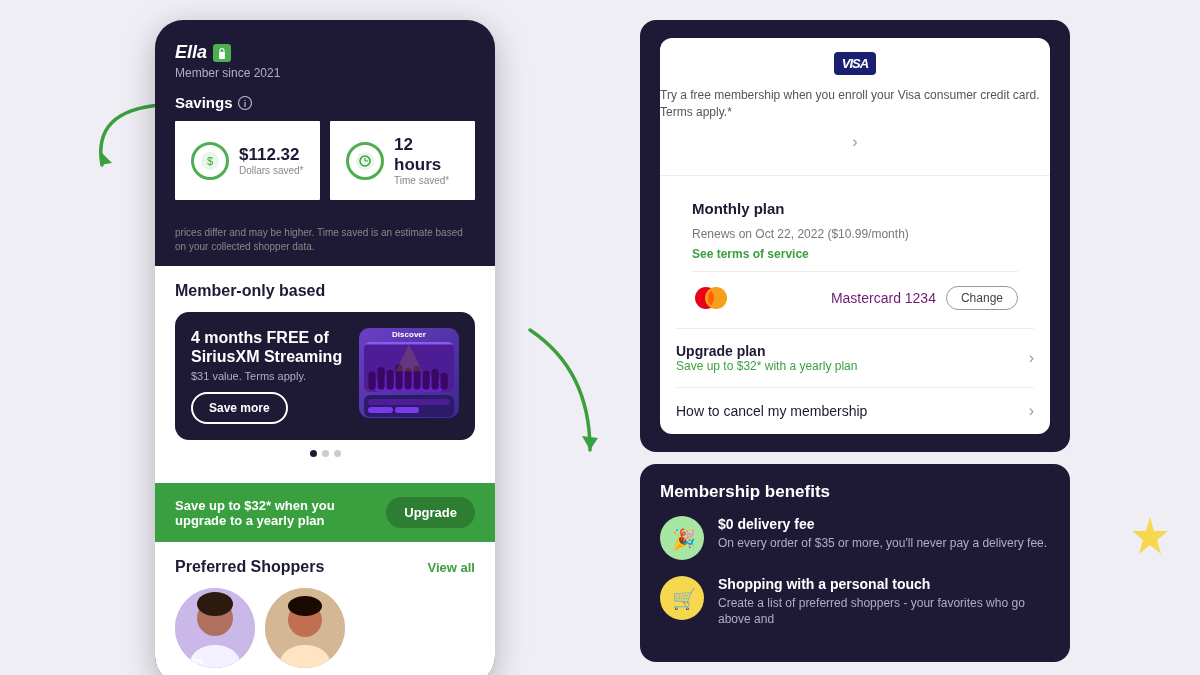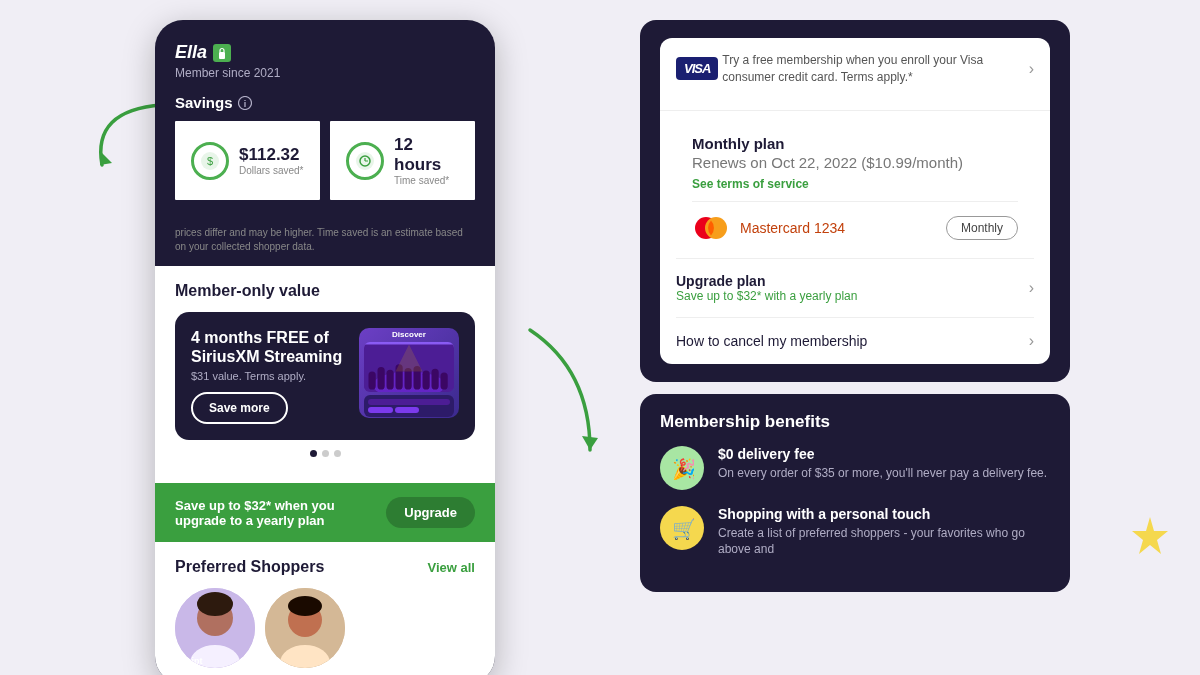--- a/index.html
+++ b/index.html
@@ -298,22 +298,23 @@
     .panel-card {
       background: white;
       border-radius: 12px;
       overflow: hidden;
     }
 
     
     .visa-row {
       display: flex;
       align-items: center;
-      padding: 14px 16px;
-      gap: 4px;
+      padding: 14px 0;
+      gap: 12px;
+      flex-direction: column;
     }
 
     .visa-logo {
       background: #1a1f71;
       color: white;
       font-size: 13px;
       font-weight: 900;
       font-style: italic;
       padding: 4px 8px;
       border-radius: 4px;
@@ -338,23 +339,23 @@
       padding: 14px 32px;
     }
 
     .plan-title {
       font-size: 15px;
       font-weight: 800;
       color: #1e1a36;
     }
 
     .plan-renew {
-      font-size: 15px;
+      font-size: 12px;
       color: #777;
-      margin-top: 2px;
+      margin-top: 10px;
     }
 
     .plan-terms {
       color: #3a9f3f;
       font-size: 12px;
       font-weight: 600;
       margin-top: 6px;
       display: block;
     }
 
@@ -372,23 +373,24 @@
     }
 
     .mastercard-icon {
       display: flex;
       align-items: center;
       gap: -4px;
     }
 
     .card-name {
       font-size: 14px;
-      color: #c2410c;
+      color: #701a75;
       font-weight: 500;
       flex: 1;
+      text-align: right;
     }
 
     .change-btn {
       border: 1.5px solid #999;
       border-radius: 20px;
       padding: 4px 14px;
       font-size: 12px;
       color: #444;
       cursor: pointer;
       background: white;
@@ -538,21 +540,21 @@
           <div class="savings-amount">12 hours</div>
           <div class="savings-sub">Time saved*</div>
         </div>
       </div>
     </div>
   </div>
 
   <div class="fade-text">prices differ and may be higher. Time saved is an estimate based on your collected shopper data.</div>
 
   <div class="member-offers">
-    <div class="section-title">Member-only value</div>
+    <div class="section-title">Member-only based</div>
     <div class="offer-card">
       <div class="offer-text-block">
         <div class="offer-title">4 months FREE of SiriusXM Streaming</div>
         <div class="offer-sub">$31 value. Terms apply.</div>
         <div class="offer-btn">Save more</div>
       </div>
       <div class="offer-image">
         <div class="offer-image-inner">
           <div class="discover-label">Discover</div>
           <div class="concert-crowd">
@@ -657,21 +659,21 @@
         <div class="card-row">
 
           <div class="mastercard-icon">
             <svg width="38" height="24" viewBox="0 0 38 24">
               <circle cx="14" cy="12" r="11" fill="#eb001b"></circle>
               <circle cx="24" cy="12" r="11" fill="#f79e1b"></circle>
               <path d="M19 4.5 A11 11 0 0 1 19 19.5 A11 11 0 0 1 19 4.5" fill="#ff5f00"></path>
             </svg>
           </div>
           <div class="card-name">Mastercard 1234</div>
-          <button class="change-btn">Monthly</button>
+          <button class="change-btn">Change</button>
         </div>
       </div>
 
       <hr class="action-divider">
       <div class="action-row">
         <div class="action-row-text">
           <div class="action-title">Upgrade plan</div>
           <div class="action-sub">Save up to $32* with a yearly plan</div>
         </div>
         <div class="chevron">›</div>

